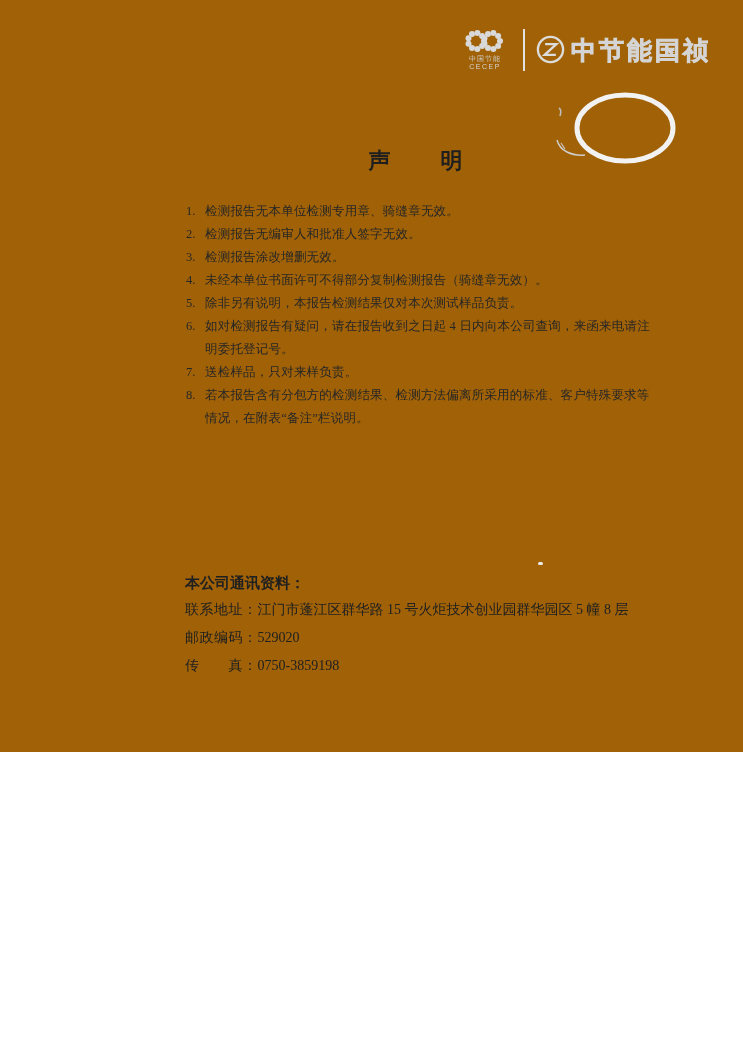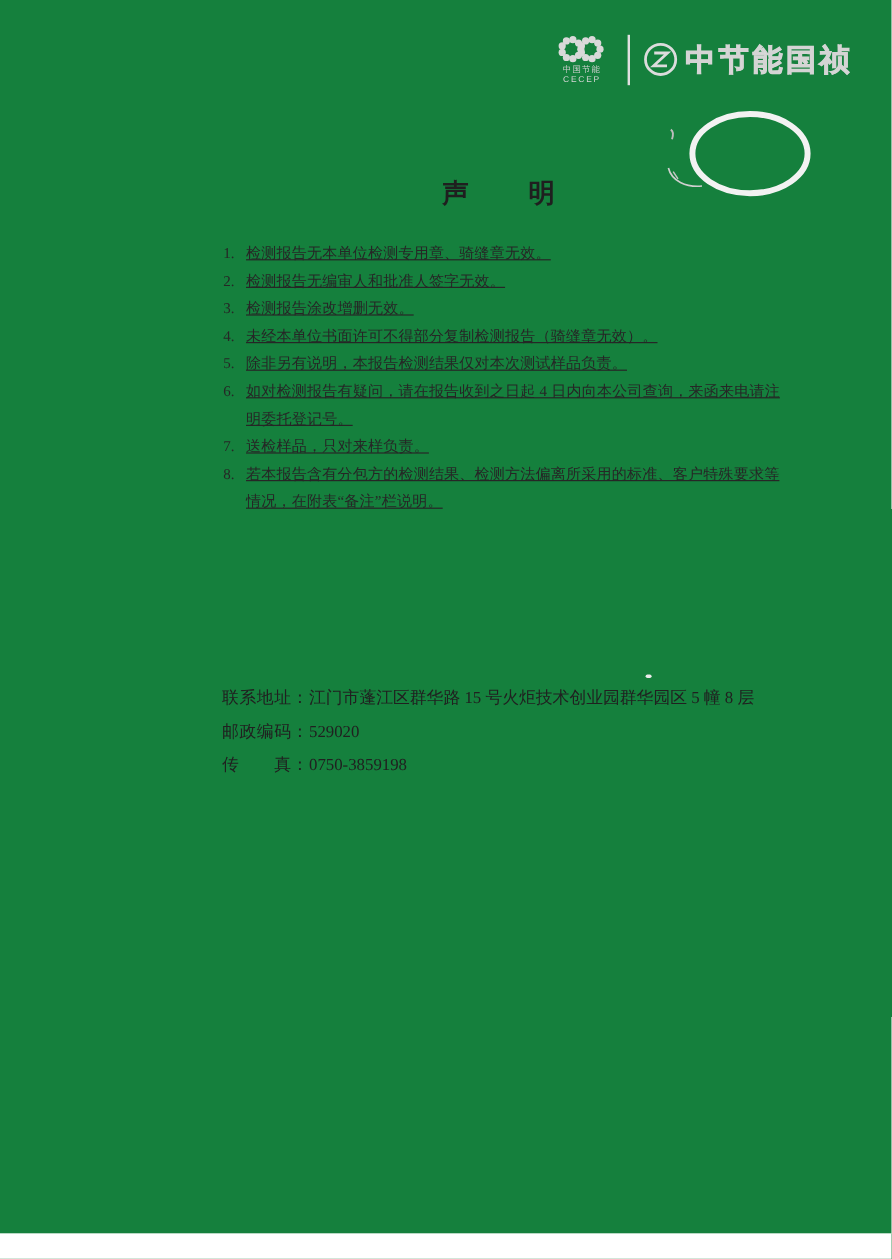--- a/index.html
+++ b/index.html
@@ -1,19 +1,19 @@
 <!DOCTYPE html>
 <html><head>
 <meta charset="utf-8">
 <style>
   html,body { margin:0; padding:0; background:#ffffff; }
   .page {
     position:relative;
-    width:743px; height:1028px;
-    background:#15803d;
+    width:743px; height:752px;
+    background:#a16207;
     overflow:hidden;
     font-family:"Liberation Serif","DejaVu Serif",serif;
     color:#2a2a2a;
   }
 
   
   .letterhead {
     position:absolute; top:28px; right:32px;
     display:flex; align-items:center; gap:10px;
   }
@@ -44,21 +44,21 @@
   }
 
   
   .statements {
     position:absolute; top:200px; left:186px; width:468px;
     margin:0; padding:0; list-style:none;
     font-size:12.5px; line-height:23px; color:#262626;
   }
   .statements li { display:flex; }
   .statements .num { flex:none; width:19px; }
-  .statements .txt { flex:1; letter-spacing:0.2px;text-decoration:underline; }
+  .statements .txt { flex:1; letter-spacing:0.2px; }
 
   
   .contact { position:absolute; left:185px; top:574px; width:480px; color:#202020; }
   .contact-heading { font-weight:bold; font-size:15px; line-height:18px; margin-bottom:9px; }
   .contact-line { font-size:14px; line-height:17px; margin-bottom:11px; white-space:nowrap; }
   .contact-line .label { letter-spacing:0.5px; }
 </style>
 </head>
 <body>
 
@@ -140,20 +140,21 @@
       <span class="num">7.</span>
       <span class="txt">送检样品，只对来样负责。</span>
     </li>
     <li>
       <span class="num">8.</span>
       <span class="txt">若本报告含有分包方的检测结果、检测方法偏离所采用的标准、客户特殊要求等情况，在附表“备注”栏说明。</span>
     </li>
   </ol>
 
   <section class="contact">
+    <div class="contact-heading">本公司通讯资料：</div>
     <div class="contact-line">
       <span class="label">联系地址：</span><span class="value">江门市蓬江区群华路 15 号火炬技术创业园群华园区 5 幢 8 层</span>
     </div>
     <div class="contact-line">
       <span class="label">邮政编码：</span><span class="value">529020</span>
     </div>
     <div class="contact-line">
       <span class="label">传　　真：</span><span class="value">0750-3859198</span>
     </div>
   </section>

